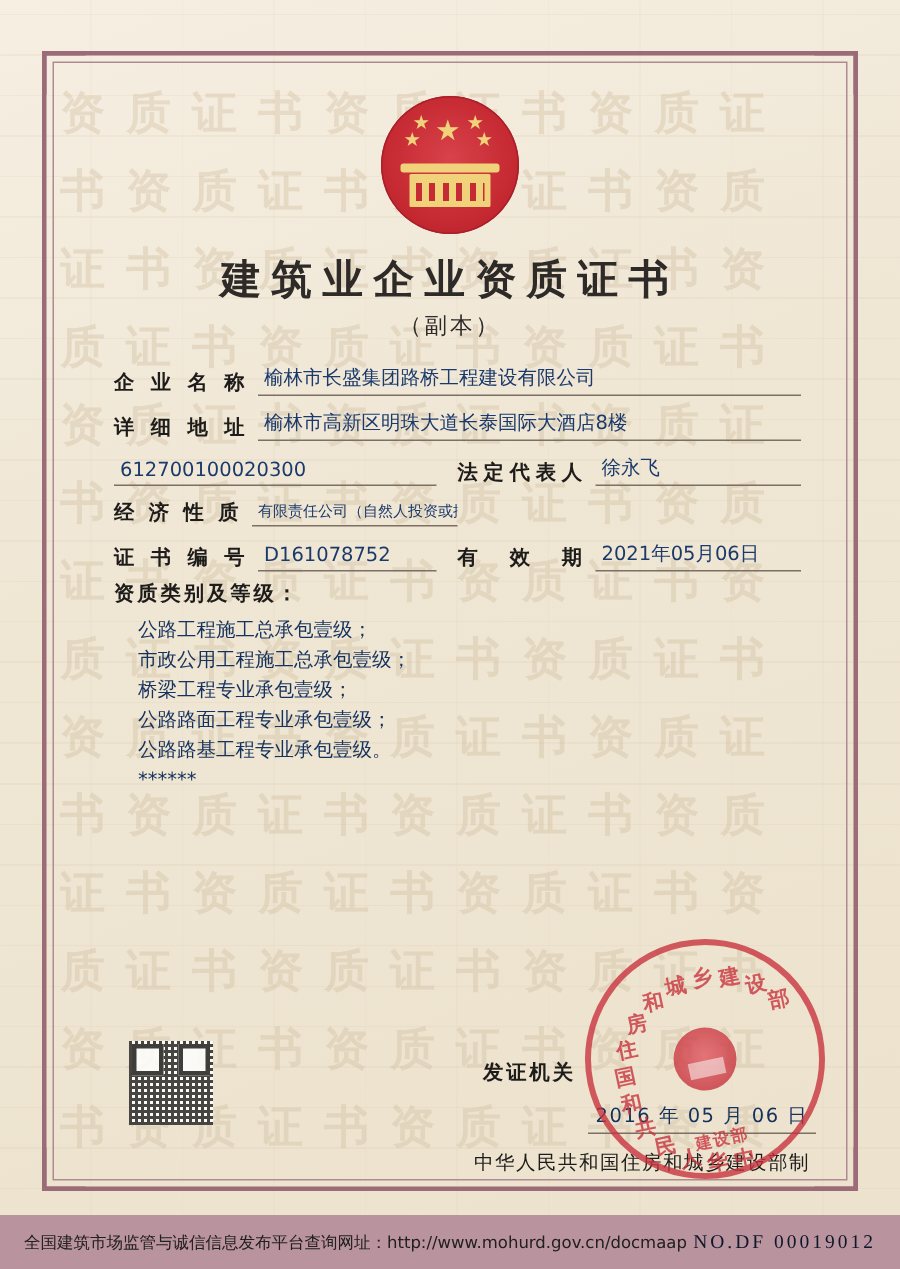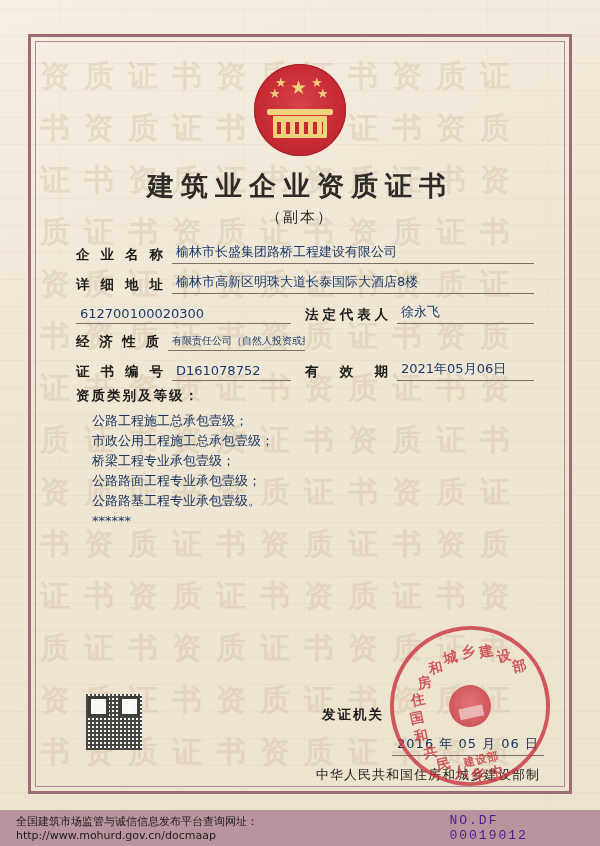--- a/index.html
+++ b/index.html
@@ -170,22 +170,22 @@
   }
 
   .footer{
     position:absolute;left:0;right:0;bottom:0;height:36px;
     background:#b9939d;
     display:flex;align-items:center;justify-content:space-between;
     padding:0 16px;box-sizing:border-box;
     color:#22201f;font-size:11px;
   }
   .footer .no{
-    font-family:Liberation Mono, monospace;
-    font-size:13px;letter-spacing:2px;color:#4c1d95;
+    font-family:Liberation Serif, serif;
+    font-size:13px;letter-spacing:2px;color:#0f172a;
   }
 </style>
 </head>
 <body>
 
 <div class="page">
 
   <div class="watermark">资质证书资质证书资质证书资质证书资质证书资质证书资质证书资质证书资质证书资质证书资质证书资质证书资质证书资质证书资质证书资质证书资质证书资质证书资质证书资质证书资质证书资质证书资质证书资质证书资质证书资质证书资质证书资质证书资质证书资质证书资质证书资质证书资质证书资质证书资质证书资质证书资质证书资质证书资质证书资质证书资质证书资质证书资质证书资质证书资质证书资质证书资质证书资质证书资质证书资质证书资质证书资质证书资质证书资质证书</div>
 
   <div class="border-outer"></div>

